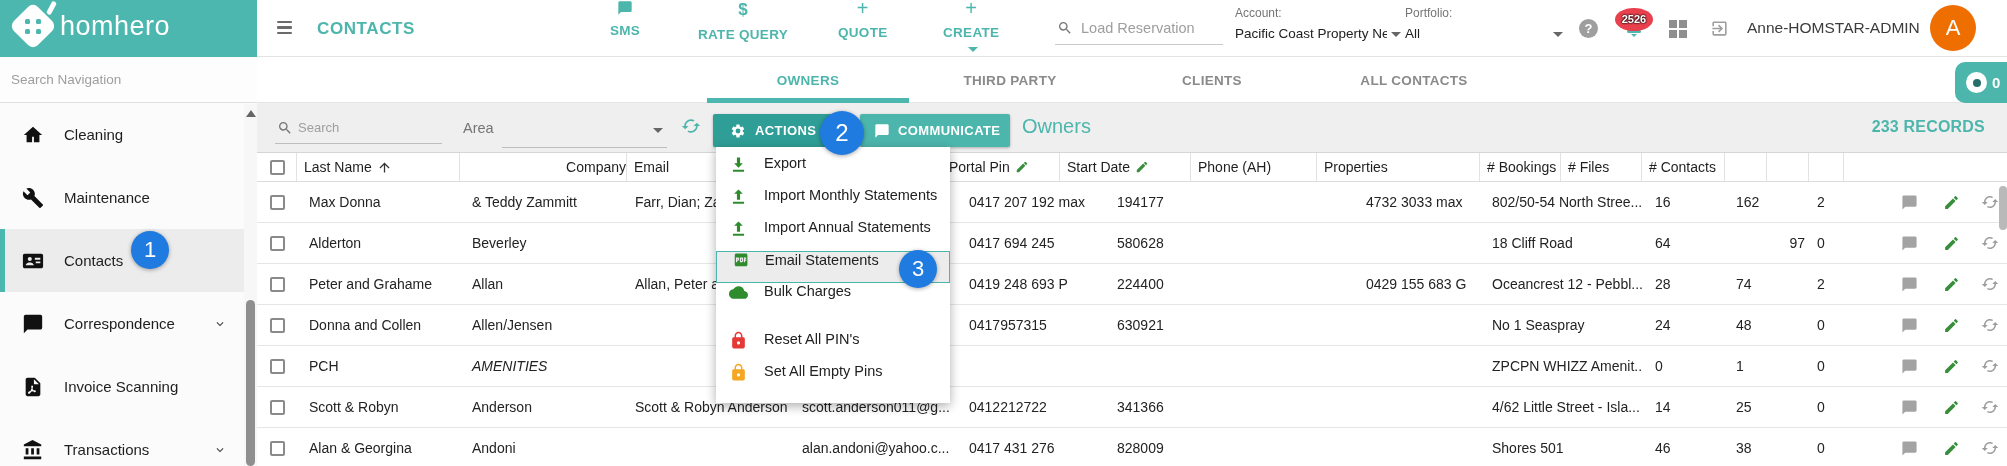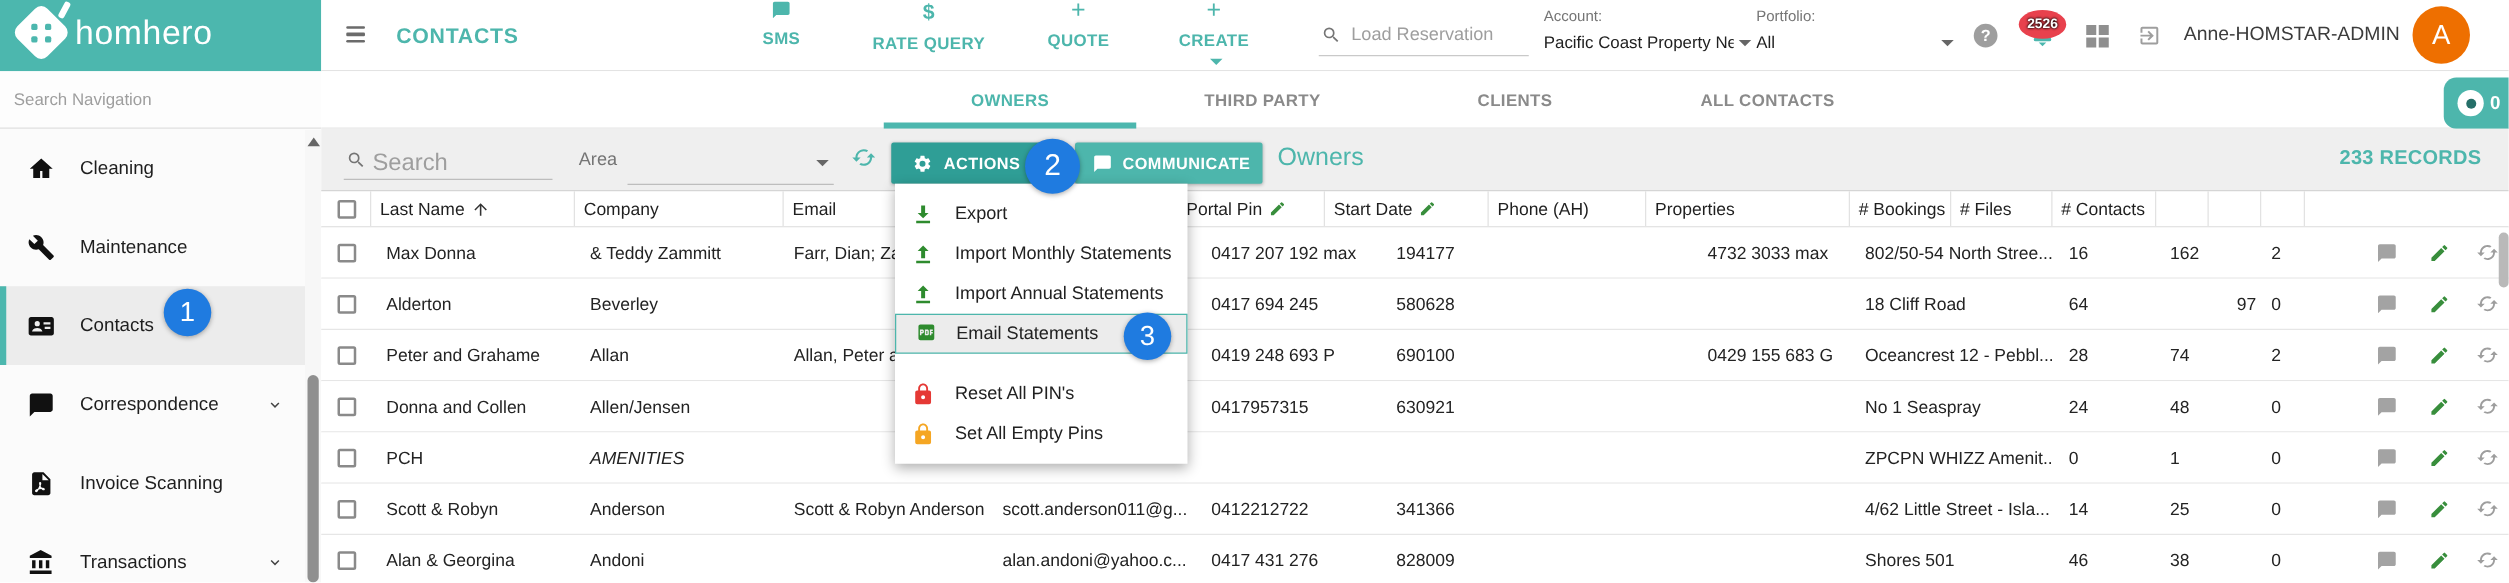--- a/index.html
+++ b/index.html
@@ -67,21 +67,21 @@
 .tab.active { color:#4db6ac; }
 .tab.active .ind { position:absolute; left:0; bottom:0; width:100%; height:5px; background:#4cb7ae; }
 #counter-chip { position:absolute; right:0; top:5px; width:52px; height:41px; background:#4db6ac; border-radius:10px 0 0 10px; display:flex; align-items:center; padding-left:11px; gap:5px; }
 #counter-chip .cc-circle { width:21px; height:21px; background:#fff; border-radius:50%; position:relative; }
 #counter-chip .cc-circle::after { content:""; position:absolute; left:6.5px; top:6.5px; width:8px; height:8px; background:#256f68; border-radius:50%; }
 #counter-chip .cc-num { color:#fff; font-size:15px; font-weight:700; }
 
 
 #toolbar { position:absolute; left:257px; top:103px; width:1750px; height:49px; background:#efefef; }
 #tb-search .sicon { position:absolute; left:20px; top:17px; width:16px; height:16px; color:#757575; }
-#tb-search .ph { position:absolute; left:41px; top:17px; font-size:19px; color:#9e9e9e; }
+#tb-search .ph { position:absolute; left:41px; top:17px; font-size:13px; color:#9e9e9e; }
 #tb-search .ul { position:absolute; left:18px; top:40px; width:167px; height:1px; background:#bdbdbd; }
 #tb-area .lab { position:absolute; left:206px; top:17px; font-size:14.5px; color:#757575; }
 #tb-area .ul { position:absolute; left:245px; top:44px; width:165px; height:1px; background:#bdbdbd; }
 #tb-area .sel-caret { left:396px; top:25px; }
 #tb-refresh { position:absolute; left:424px; top:13px; width:20px; height:20px; color:#4db6ac; }
 .tbtn { position:absolute; top:11px; height:33px; border-radius:2px; display:flex; align-items:center; color:#fff; font-size:13px; font-weight:700; letter-spacing:0.4px; box-shadow:0 1px 3px rgba(0,0,0,0.28); cursor:pointer; }
 #btn-actions { left:456px; width:139px; background:#2f9e96; padding-left:17px; gap:9px; }
 #btn-comm { left:603px; width:150px; background:#4db6ac; padding-left:14px; gap:8px; }
 .tbtn .bicon { width:16px; height:16px; }
 #view-label { position:absolute; left:765px; top:12px; font-size:20px; color:#4db6ac; }
@@ -98,21 +98,21 @@
 .checkbox { width:15px; height:15px; border:2px solid #8a8a8a; border-radius:2px; background:#fff; }
 .sort-arrow { width:15px; height:15px; color:#333; }
 .hpencil { width:14px; height:14px; color:#388e3c; }
 .row-chat { width:17px; height:17px; color:#a3a3a3; }
 .row-pencil { width:17px; height:17px; color:#388e3c; }
 .row-refresh { width:18px; height:18px; color:#9e9e9e; }
 #tscroll { position:absolute; right:0; top:34px; width:8px; height:44px; background:#b9b9b9; border-radius:4px; }
 
 
 #menu { position:absolute; left:716px; top:147px; width:234px; background:#fff; box-shadow:0 3px 10px rgba(0,0,0,0.32); padding:8px 0; z-index:30; }
-.mitem { height:32px; display:flex; align-items:center; padding-left:13px; gap:16px; position:relative; }
+.mitem { height:32px; display:flex; padding-left:13px; gap:16px; position:relative; }
 .mitem .micon { width:19px; height:19px; flex:0 0 19px; }
 .mitem .mlabel { font-size:14.5px; color:#212121; white-space:nowrap; }
 .mitem.hl { background:#ececec; border:1px solid #4db6ac; }
 .mitem .green { color:#2e8b2e; }
 .mitem .red { color:#e53935; }
 .mitem .orange { color:#f5a623; }
 .mgap { height:16px; }
 
 
 .badge { position:absolute; border-radius:50%; background:#1f7be0; color:#fff; display:flex; align-items:center; justify-content:center; font-weight:400; box-shadow:0 1px 4px rgba(0,0,0,0.35); z-index:40; }
@@ -339,21 +339,21 @@
           <span class="checkbox"></span>
         </div>
         <div class="th" style="width: 163px;">
           <span>Last Name</span>
           <span class="sort-arrow">
             <svg class="" viewBox="0 0 24 24" fill="currentColor" style="width:100%;height:100%;display:block;">
               <path d="M4 12l1.41 1.41L11 7.83V20h2V7.83l5.58 5.59L20 12l-8-8-8 8z"></path>
             </svg>
           </span>
         </div>
-        <div class="th" style="width: 167px;">
+        <div class="th" style="width: 167px; justify-content: flex-end;">
           <span>Company</span>
         </div>
         <div class="th" style="width: 167px;">
           <span>Email</span>
         </div>
         <div class="th" style="width: 148px;">
           <span>Mobile</span>
         </div>
         <div class="th" style="width: 118px;">
           <span>Portal Pin</span>
@@ -528,21 +528,21 @@
           <div class="td" style="width:167px;">
             <span>Allan, Peter an</span>
           </div>
           <div class="td" style="width:167px;">
             <span></span>
           </div>
           <div class="td" style="width:148px;">
             <span>0419 248 693 P</span>
           </div>
           <div class="td" style="width:118px;">
-            <span>690100</span>
+            <span>224400</span>
           </div>
           <div class="td" style="width:131px;">
             <span></span>
           </div>
           <div class="td" style="width:126px;">
             <span>0429 155 683 G</span>
           </div>
           <div class="td" style="width:163px;">
             <span>Oceancrest 12 - Pebbl...</span>
           </div>
@@ -855,20 +855,28 @@
         <span class="mlabel">Import Annual Statements</span>
       </div>
       <div class="mitem hl">
         <span class="micon green">
           <svg class="" viewBox="0 0 24 24" fill="currentColor" style="width:100%;height:100%;display:block;">
             <path d="M20 2H8c-1.1 0-2 .9-2 2v12c0 1.1.9 2 2 2h12c1.1 0 2-.9 2-2V4c0-1.1-.9-2-2-2zm-8.5 7.5c0 .83-.67 1.5-1.5 1.5H9v2H7.5V7H10c.83 0 1.5.67 1.5 1.5v1.5zm5 2c0 .83-.67 1.5-1.5 1.5h-2.5V7H15c.83 0 1.5.67 1.5 1.5v3zm4-3H19v1h1.5V11H19v2h-1.5V7h3v1.5zM9 9.5h1v-1H9v1zm5 2h1v-3h-1v3z"></path>
           </svg>
         </span>
         <span class="mlabel">Email Statements</span>
       </div>
+      <div class="mitem">
+        <span class="micon green">
+          <svg class="" viewBox="0 0 24 24" fill="currentColor" style="width:100%;height:100%;display:block;">
+            <path d="M19.35 10.04A7.49 7.49 0 0 0 12 4C9.11 4 6.6 5.64 5.35 8.04A5.994 5.994 0 0 0 0 14c0 3.31 2.69 6 6 6h13c2.76 0 5-2.24 5-5 0-2.64-2.05-4.78-4.65-4.96z"></path>
+          </svg>
+        </span>
+        <span class="mlabel">Bulk Charges</span>
+      </div>
       <div class="mgap"></div>
       <div class="mitem">
         <span class="micon red">
           <svg class="" viewBox="0 0 24 24" fill="currentColor" style="width:100%;height:100%;display:block;">
             <path d="M18 8h-1V6c0-2.76-2.24-5-5-5S7 3.24 7 6v2H6c-1.1 0-2 .9-2 2v10c0 1.1.9 2 2 2h12c1.1 0 2-.9 2-2V10c0-1.1-.9-2-2-2zm-6 9c-1.1 0-2-.9-2-2s.9-2 2-2 2 .9 2 2-.9 2-2 2zm3.1-9H8.9V6c0-1.71 1.39-3.1 3.1-3.1 1.71 0 3.1 1.39 3.1 3.1v2z"></path>
           </svg>
         </span>
         <span class="mlabel">Reset All PIN's</span>
       </div>
       <div class="mitem">

